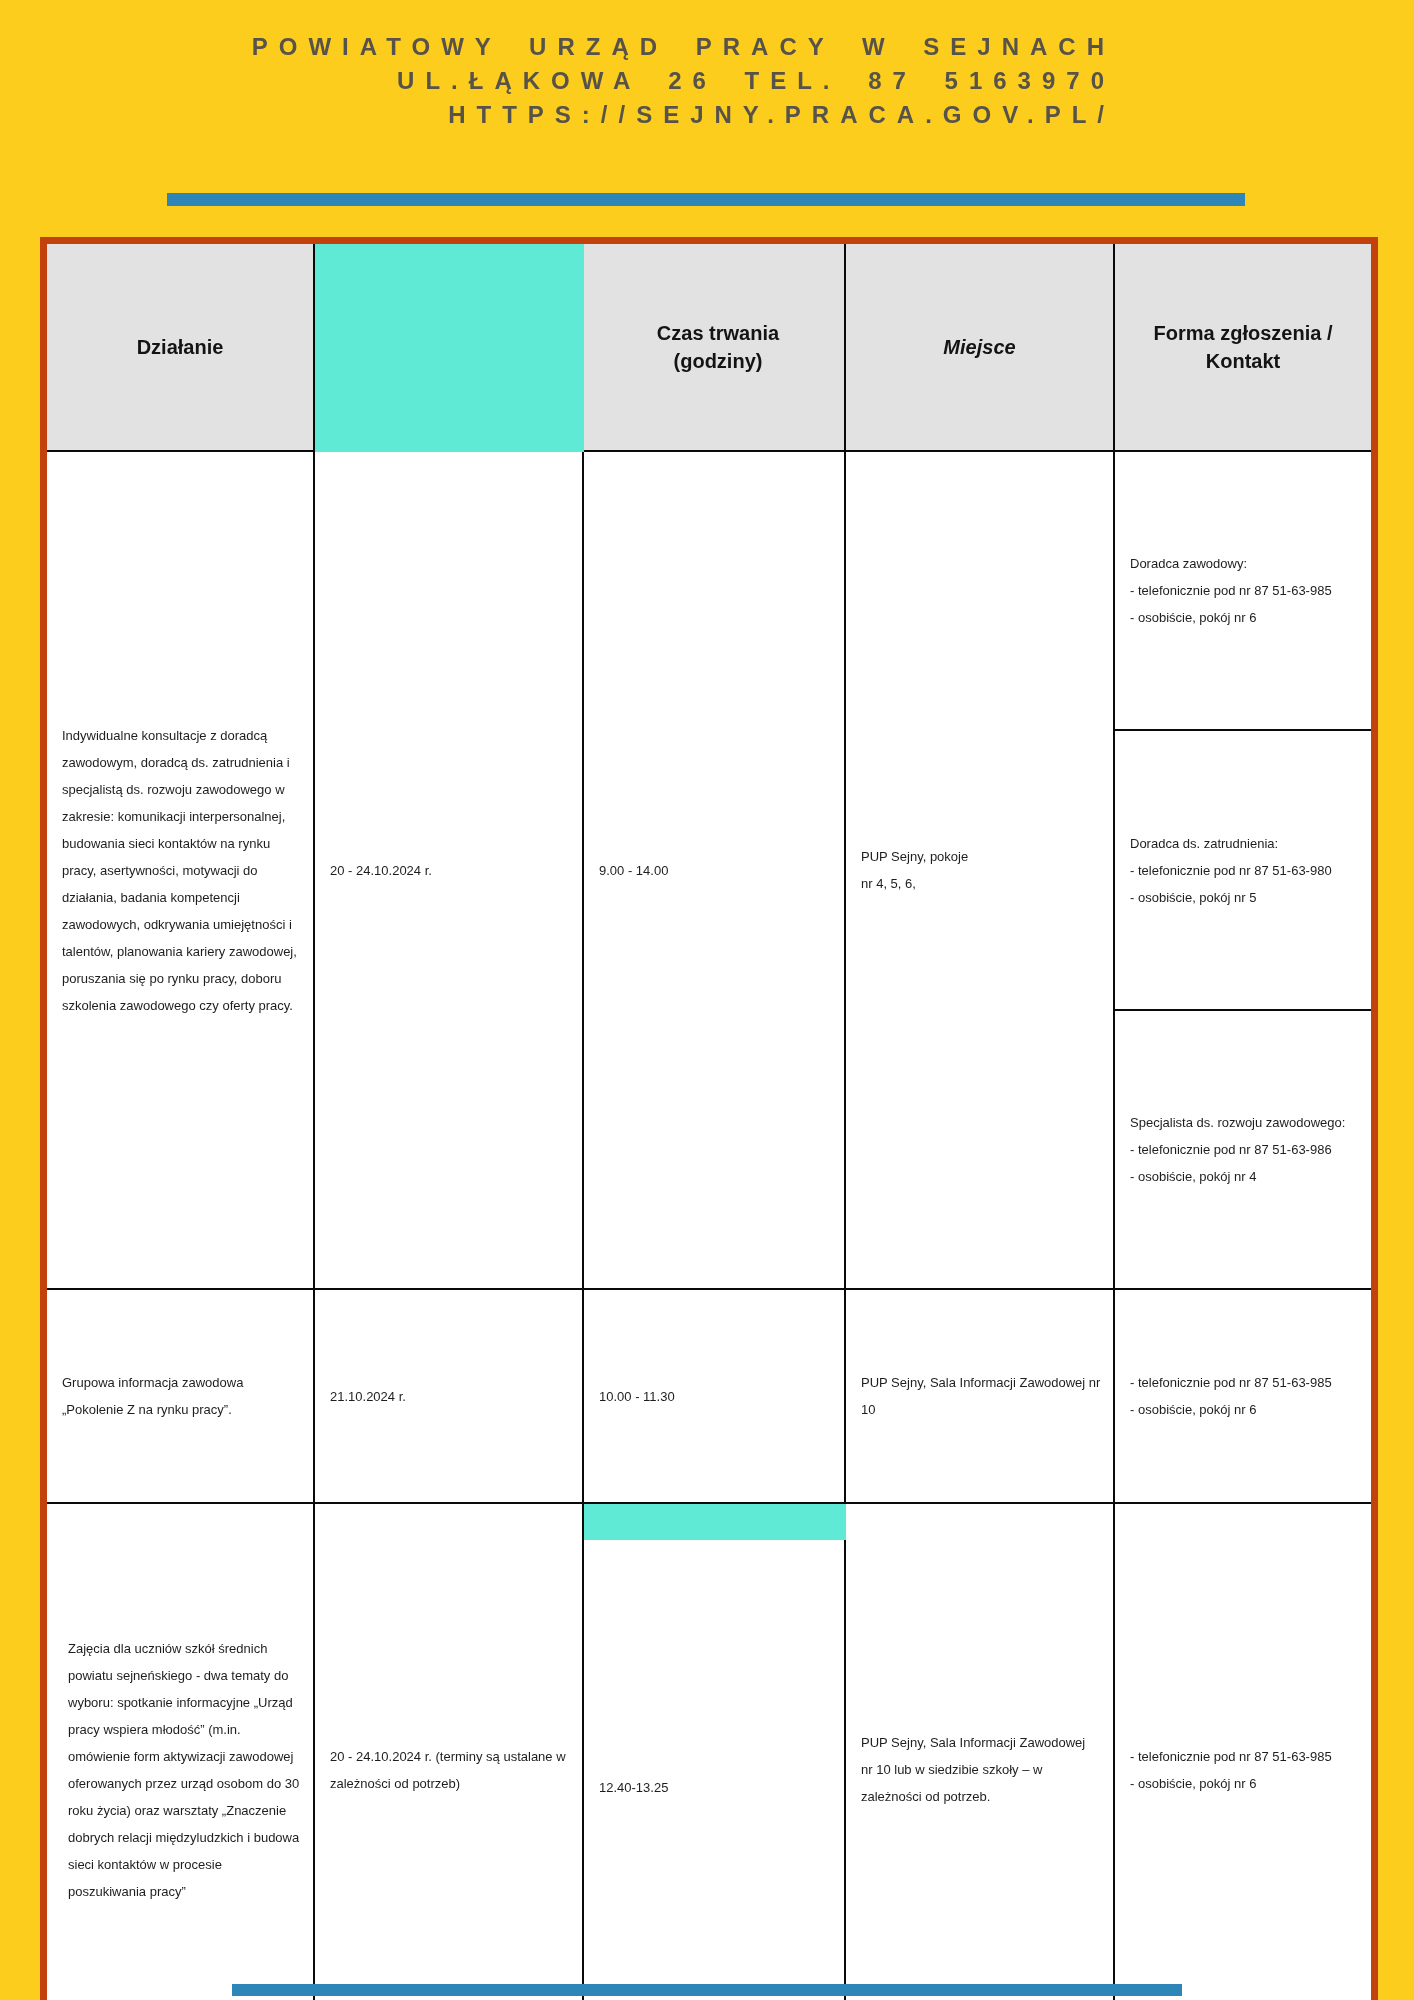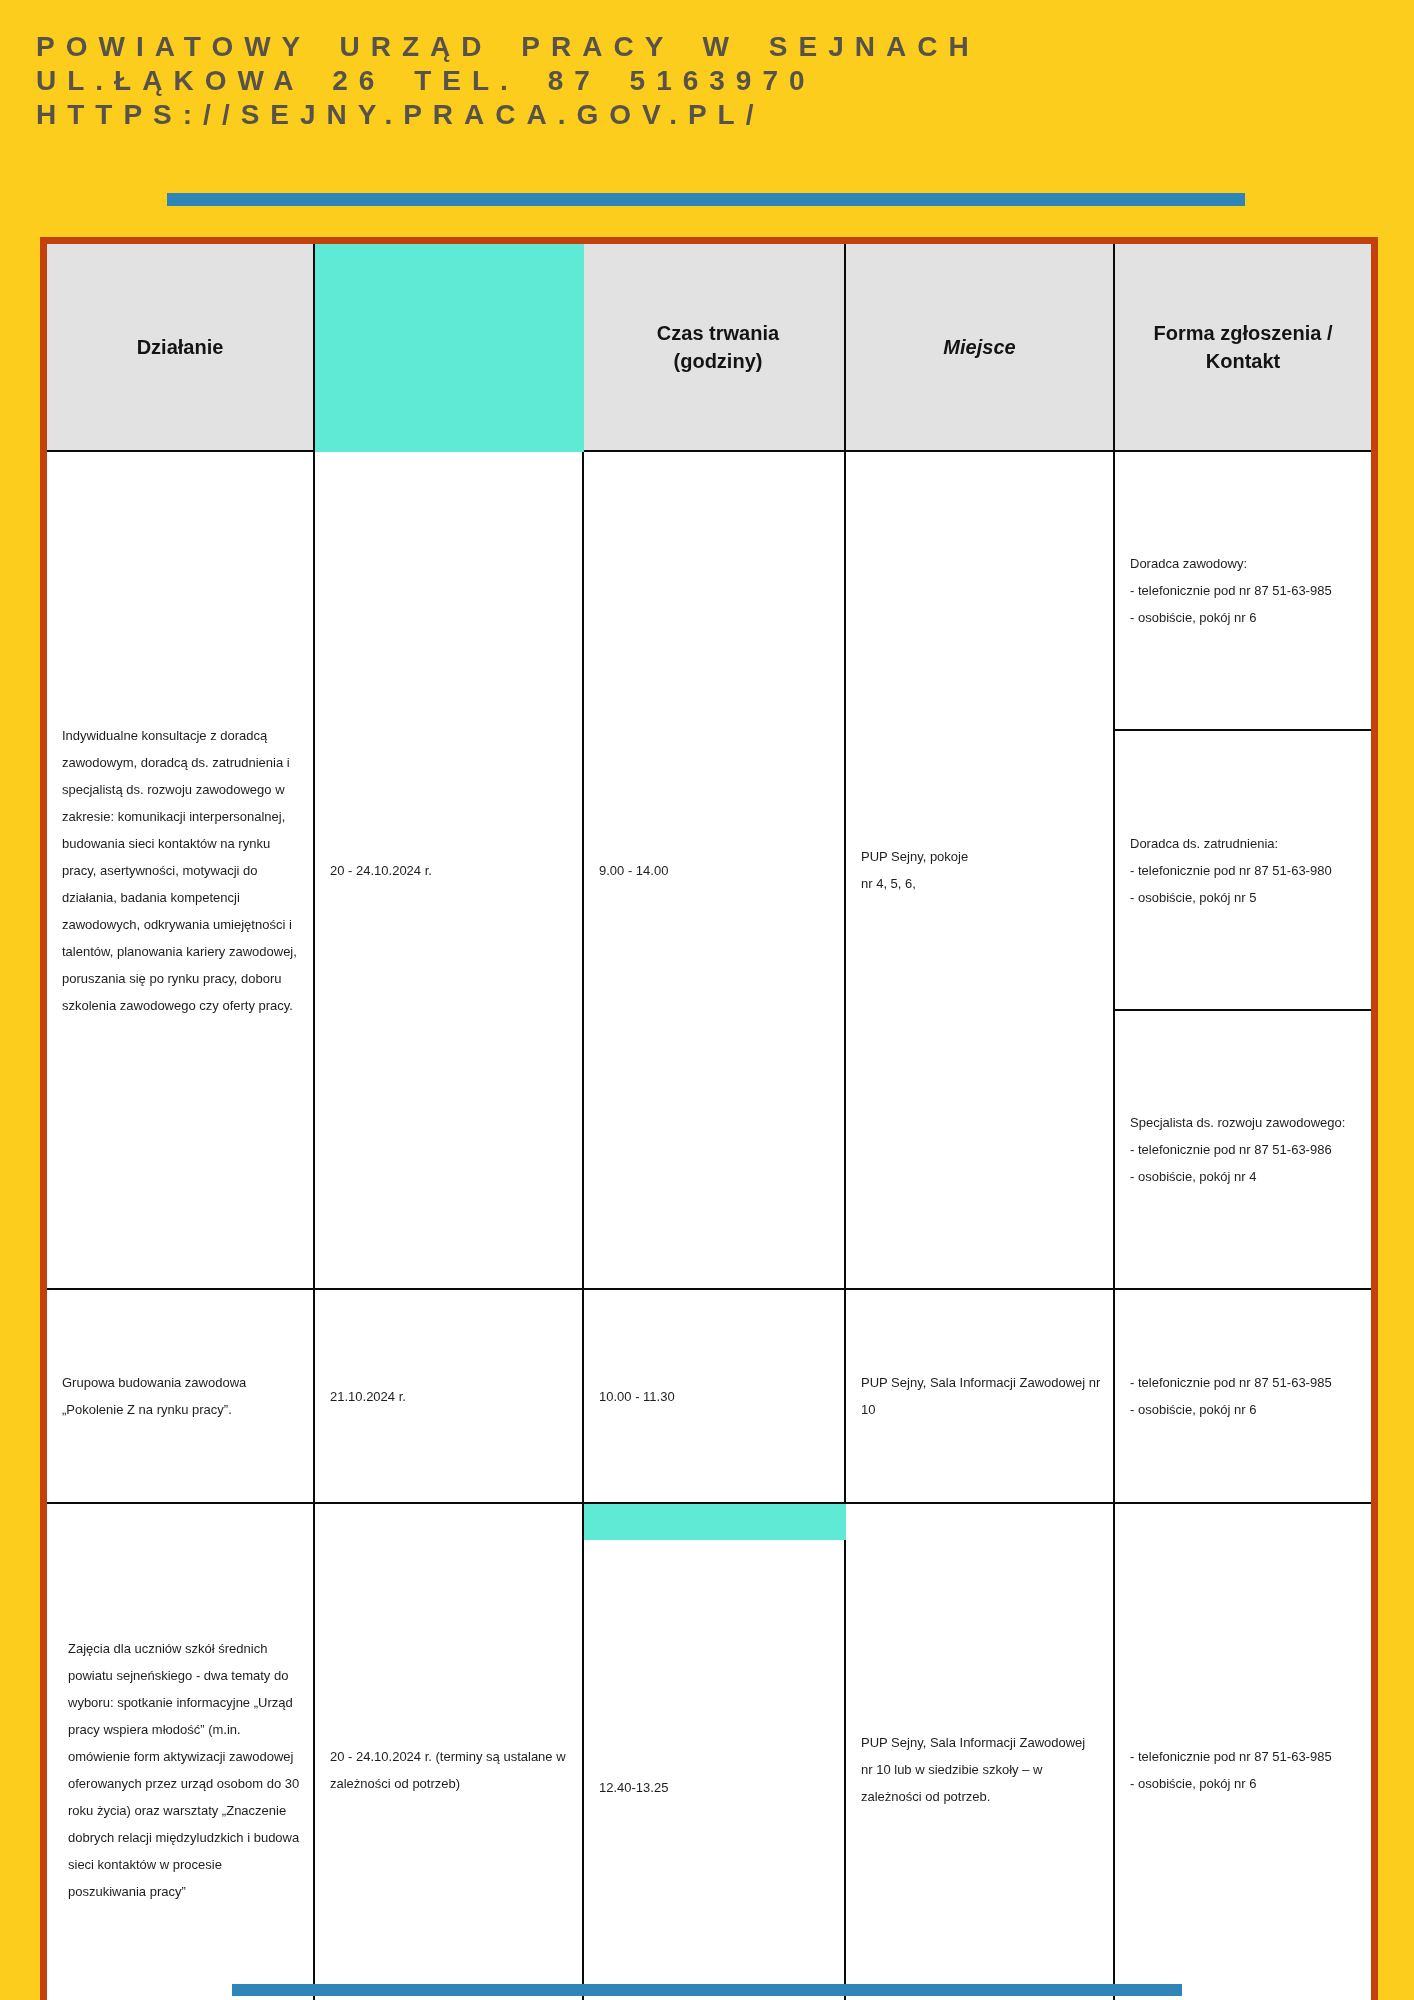--- a/index.html
+++ b/index.html
@@ -15,29 +15,28 @@
     font-family: "Liberation Sans", sans-serif;
     color: #1E1E1E;
   }
 
   
   .top-header {
     position: absolute;
     top: 30px;
     left: 0;
     width: 1115px;
-    text-align: left;
+    text-align: right;
     color: #57524A;
     font-weight: bold;
-    font-size: 28px;
+    font-size: 24px;
     line-height: 34px;
     letter-spacing: 11px;
     word-spacing: 10px;
     white-space: nowrap;
-    margin-left: 36px;
   }
   .accent-bar-top {
     position: absolute;
     top: 193px;
     left: 167px;
     width: 1078px;
     height: 13px;
     background: #2E86B8;
   }
   .accent-bar-bottom {
@@ -167,21 +166,21 @@
 - telefonicznie pod nr 87 51-63-980
 - osobiście, pokój nr 5</span>
   </div>
   <div class="cell r1c5c no-r">
     <span class="cell-text">Specjalista ds. rozwoju zawodowego:
 - telefonicznie pod nr 87 51-63-986
 - osobiście, pokój nr 4</span>
   </div>
 
   <div class="cell r2c1">
-    <span class="cell-text">Grupowa budowania zawodowa „Pokolenie Z na rynku pracy”.</span>
+    <span class="cell-text">Grupowa informacja zawodowa „Pokolenie Z na rynku pracy”.</span>
   </div>
   <div class="cell r2c2">
     <span class="cell-text">21.10.2024 r.</span>
   </div>
   <div class="cell r2c3">
     <span class="cell-text">10.00 - 11.30</span>
   </div>
   <div class="cell r2c4">
     <span class="cell-text">PUP Sejny, Sala Informacji Zawodowej nr 10</span>
   </div>

